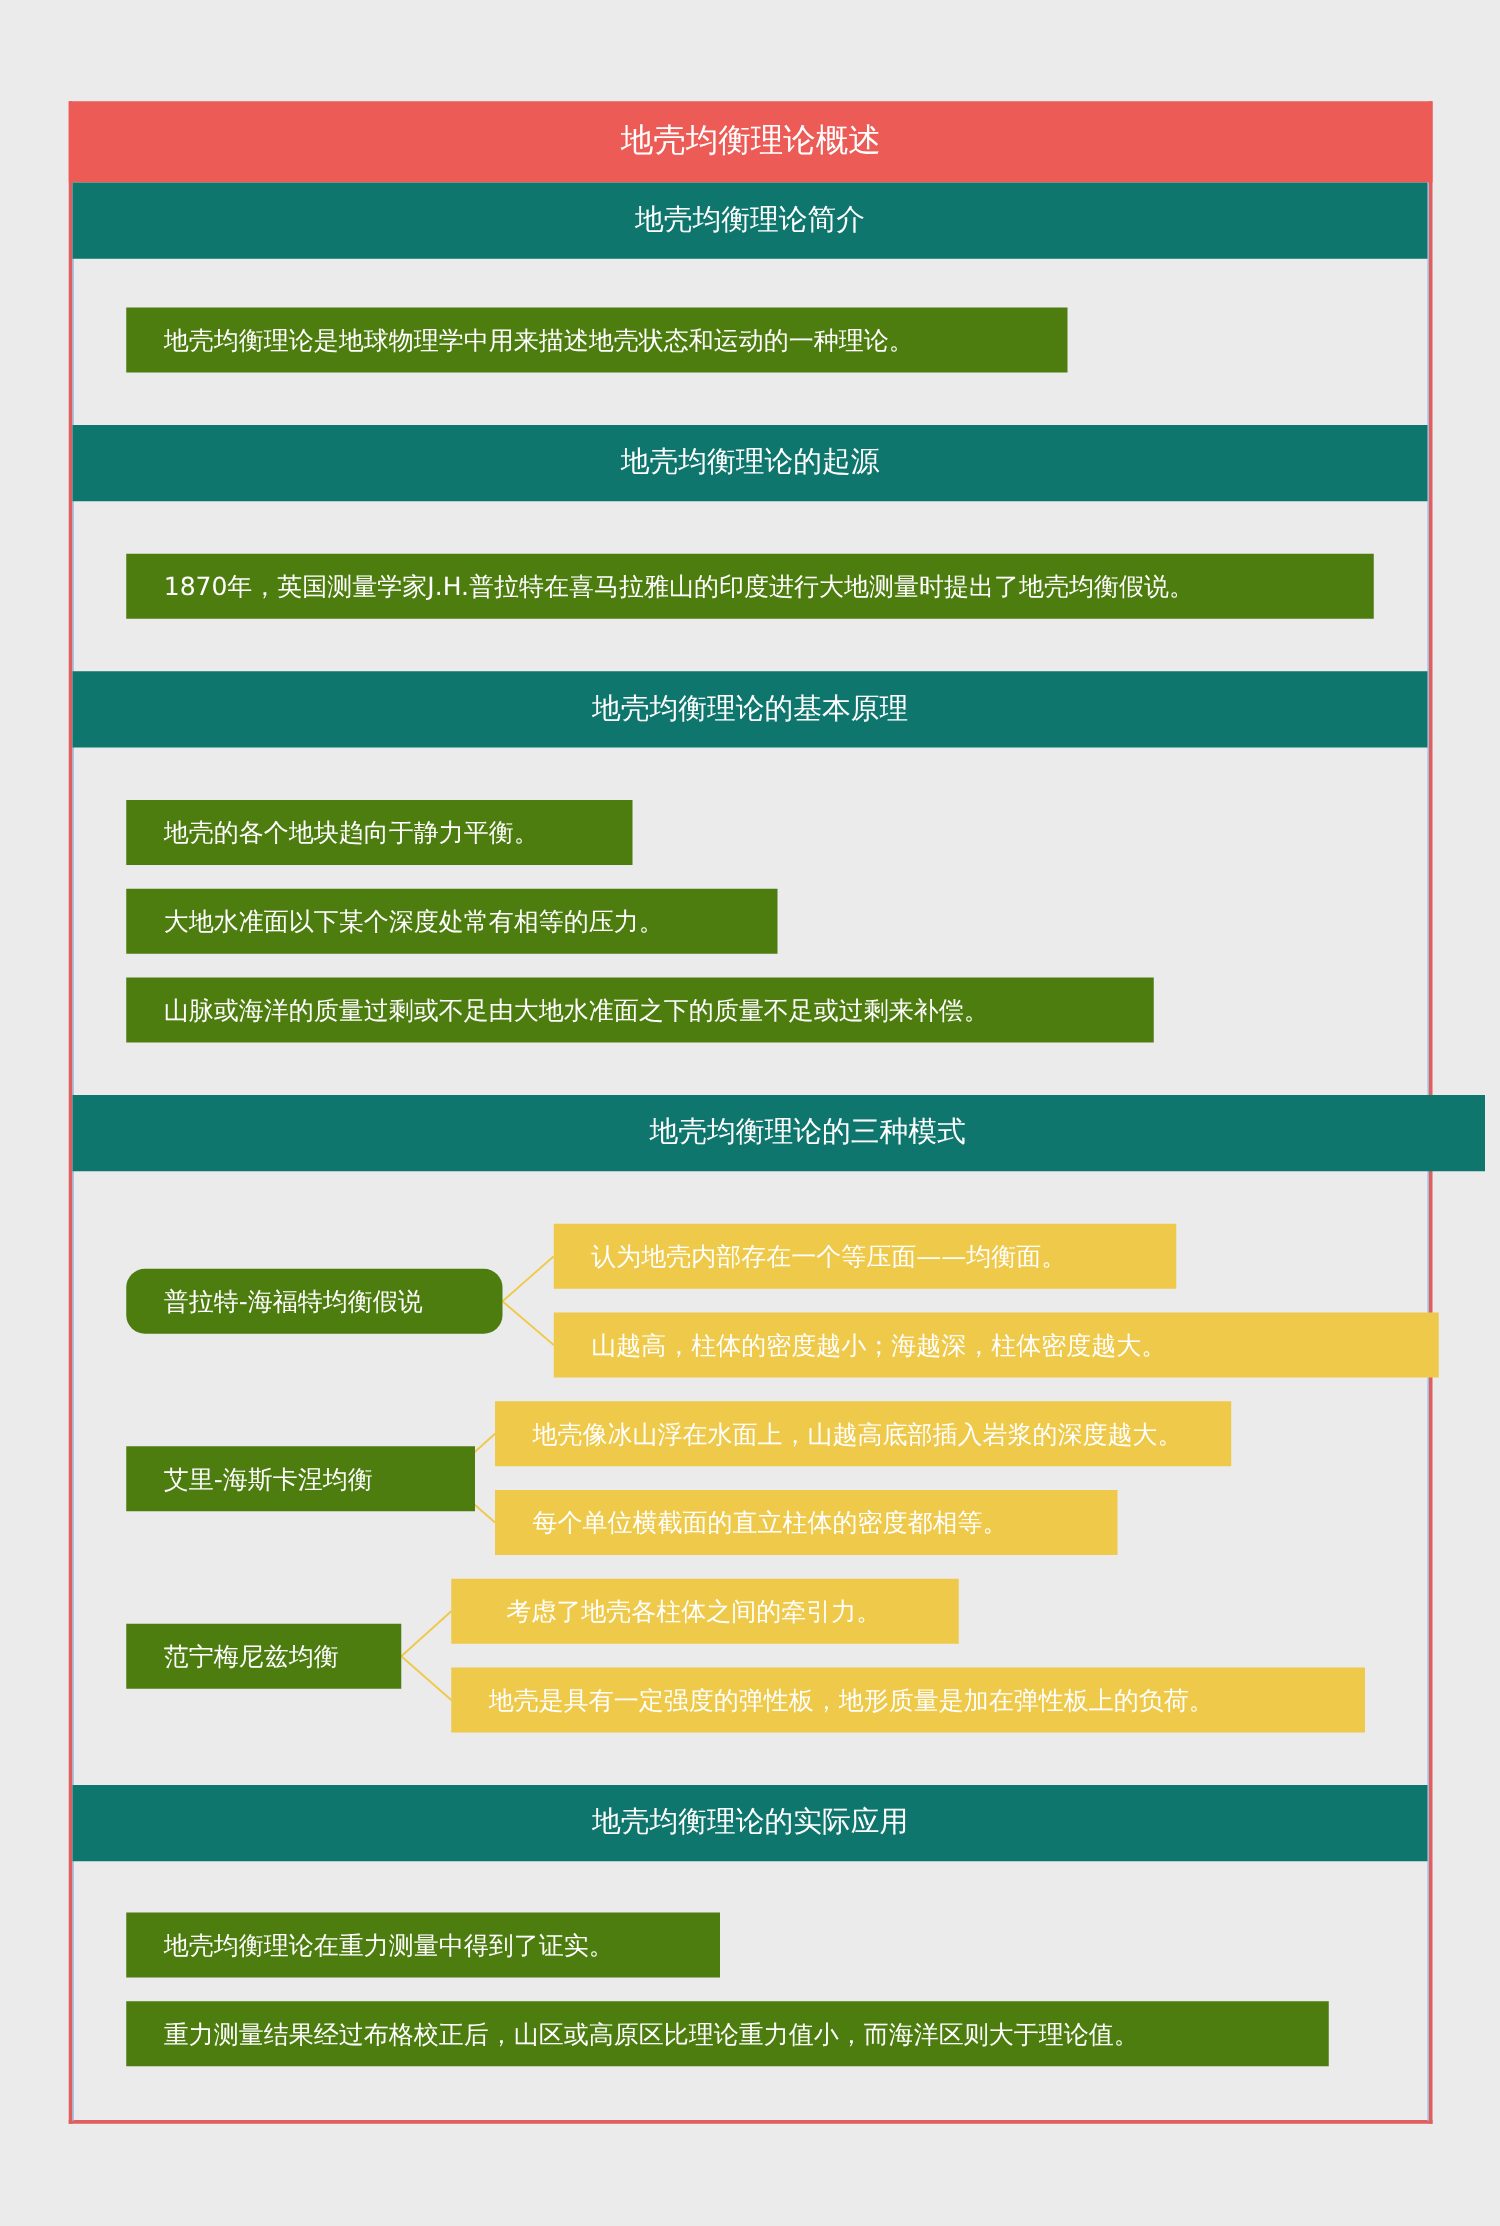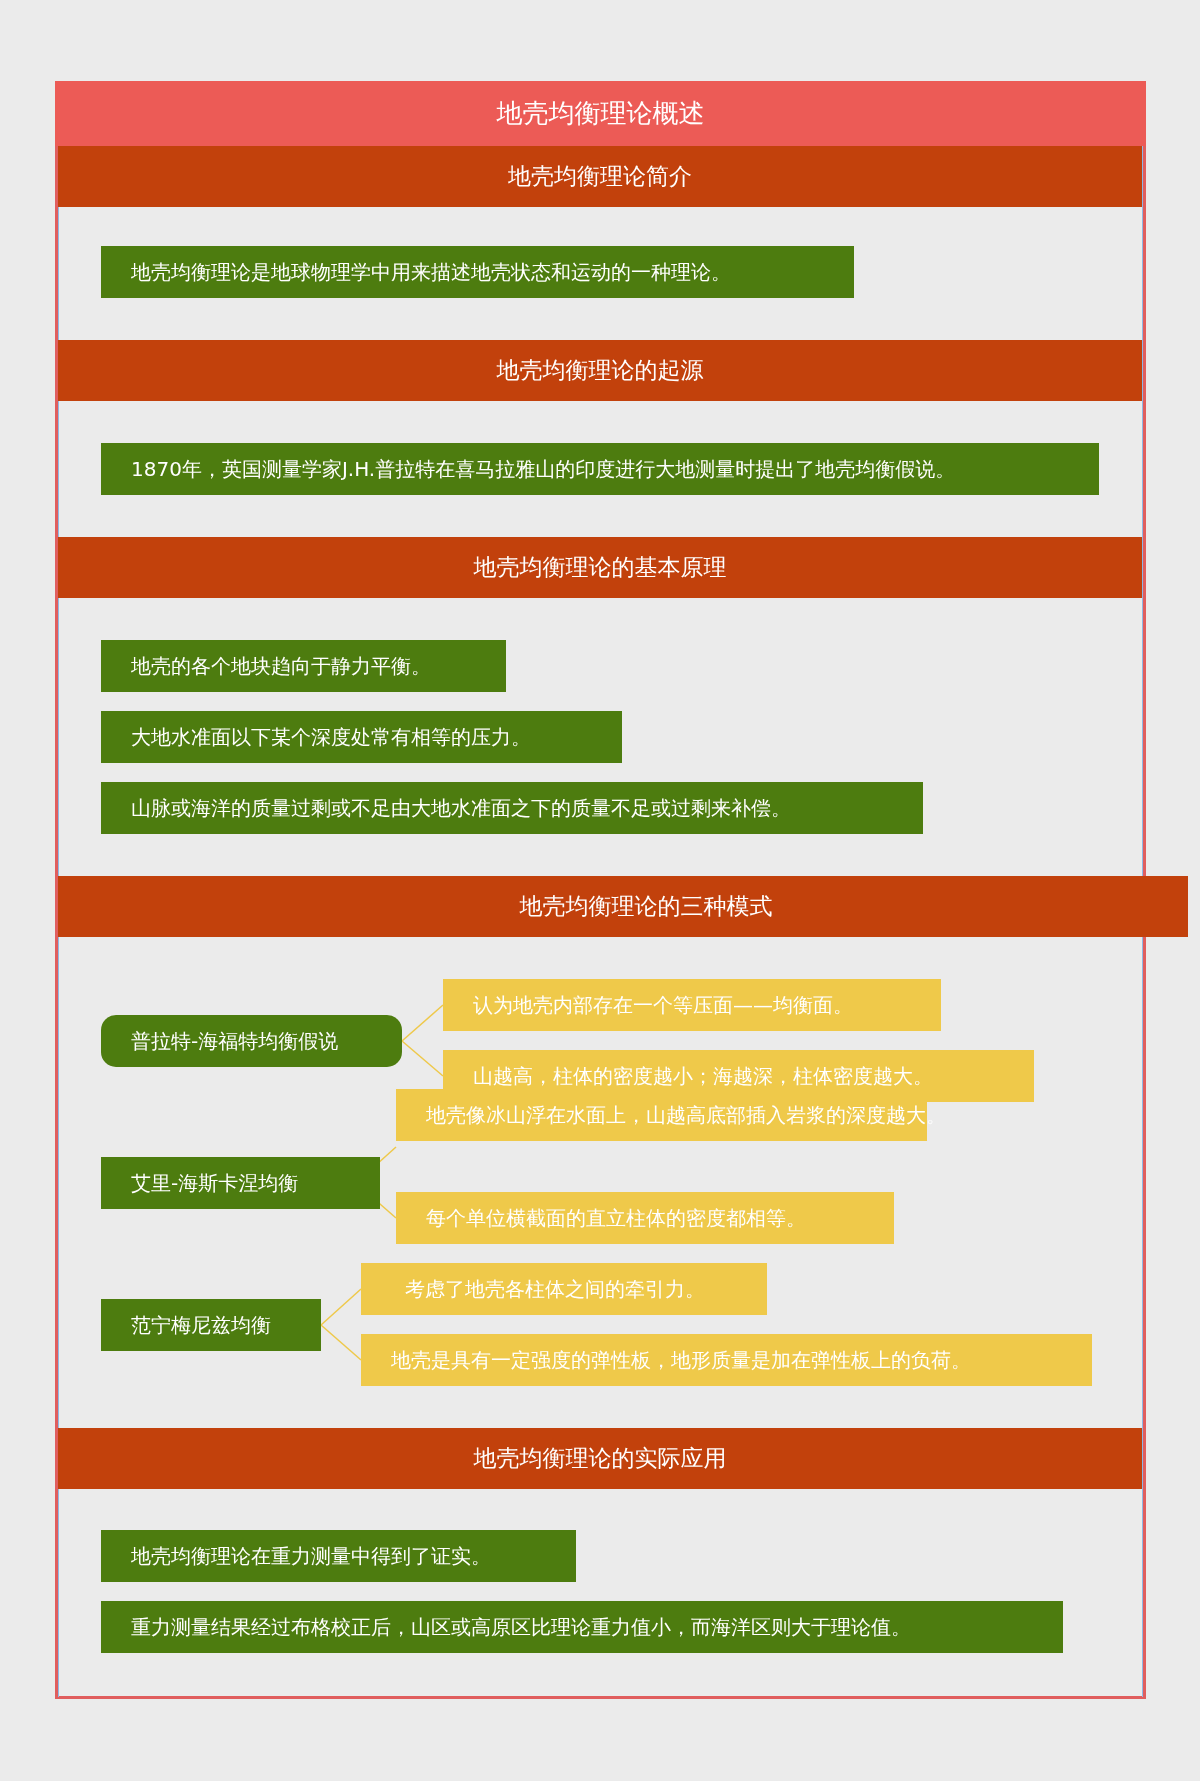--- a/index.html
+++ b/index.html
@@ -14,21 +14,21 @@
   .inner-line {
     position:absolute; left:58px; top:146px; width:1085px; height:1551px;
     box-sizing:border-box; border-left:1px solid #8fb8e6; border-right:1px solid #8fb8e6;
   }
   .title {
     position:absolute; left:55px; top:81px; width:1091px; height:65px;
     background:#ec5b56; color:#fff; font-size:26px; line-height:65px; text-align:center;
   }
   .sec-header {
     position:absolute; left:58px; width:1084px; height:61px;
-    background:#c2410c; color:#fff; font-size:23px; line-height:61px; text-align:center;
+    background:#0f766e; color:#fff; font-size:23px; line-height:61px; text-align:center;
   }
   .box {
     position:absolute; height:52px; box-sizing:border-box; padding-left:30px;
     color:#fff; font-size:20px; line-height:52px; white-space:nowrap;
   }
   .blue { background:#4d7c0f; }
   .yellow { background:#efc94a; }
   svg.connectors { position:absolute; left:0; top:0; width:1200px; height:1781px; pointer-events:none; }
 </style>
 </head>
@@ -58,24 +58,24 @@
     <path d="M402 1041 L443 1076"></path>
     <path d="M356 1183 L396 1147"></path>
     <path d="M356 1183 L396 1218"></path>
     <path d="M321 1325 L361 1289"></path>
     <path d="M321 1325 L361 1360"></path>
   </g>
 </svg>
 
 <div class="box blue" style="left:101px; top:1015px; width:301px;border-radius:15px;">普拉特-海福特均衡假说</div>
 <div class="box yellow" style="left:443px; top:979px; width:498px;">认为地壳内部存在一个等压面——均衡面。</div>
-<div class="box yellow" style="left:443px; top:1050px; width:591px;">山越高，柱体的密度越小；海越深，柱体密度越大。</div>
+<div class="box yellow" style="left:443px; top:1050px; width:708px;">山越高，柱体的密度越小；海越深，柱体密度越大。</div>
 
 <div class="box blue" style="left:101px; top:1157px; width:279px;">艾里-海斯卡涅均衡</div>
-<div class="box yellow" style="left:396px; top:1089px; width:531px;">地壳像冰山浮在水面上，山越高底部插入岩浆的深度越大。</div>
+<div class="box yellow" style="left:396px; top:1121px; width:589px;">地壳像冰山浮在水面上，山越高底部插入岩浆的深度越大。</div>
 <div class="box yellow" style="left:396px; top:1192px; width:498px;">每个单位横截面的直立柱体的密度都相等。</div>
 
 <div class="box blue" style="left:101px; top:1299px; width:220px;">范宁梅尼兹均衡</div>
 <div class="box yellow" style="left:361px; top:1263px; width:406px;padding-left:44px;">考虑了地壳各柱体之间的牵引力。</div>
 <div class="box yellow" style="left:361px; top:1334px; width:731px;">地壳是具有一定强度的弹性板，地形质量是加在弹性板上的负荷。</div>
 
 <div class="sec-header" style="top:1428px;">地壳均衡理论的实际应用</div>
 <div class="box blue" style="left:101px; top:1530px; width:475px;">地壳均衡理论在重力测量中得到了证实。</div>
 <div class="box blue" style="left:101px; top:1601px; width:962px;">重力测量结果经过布格校正后，山区或高原区比理论重力值小，而海洋区则大于理论值。</div>
 

